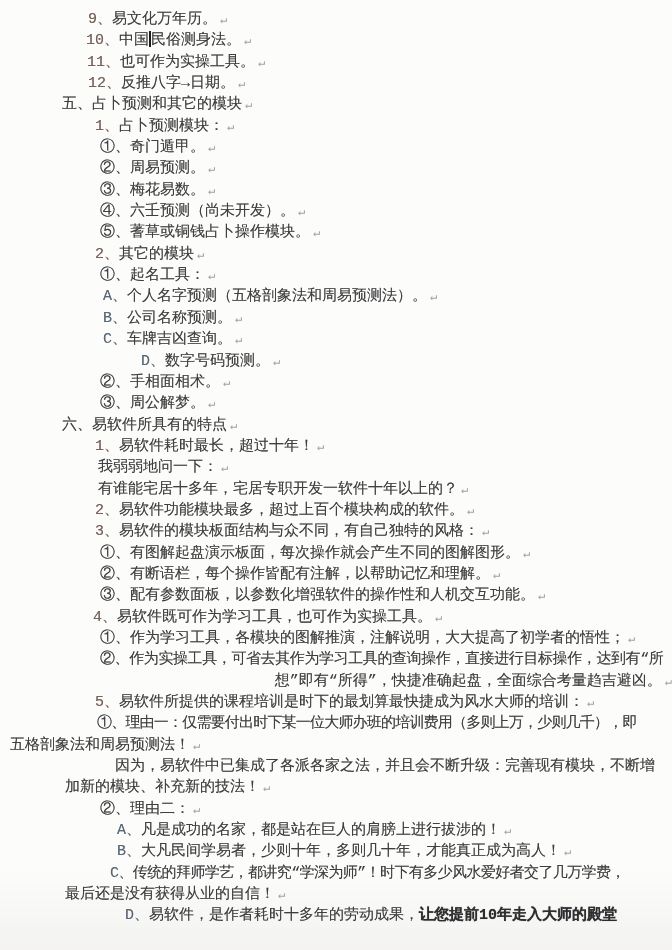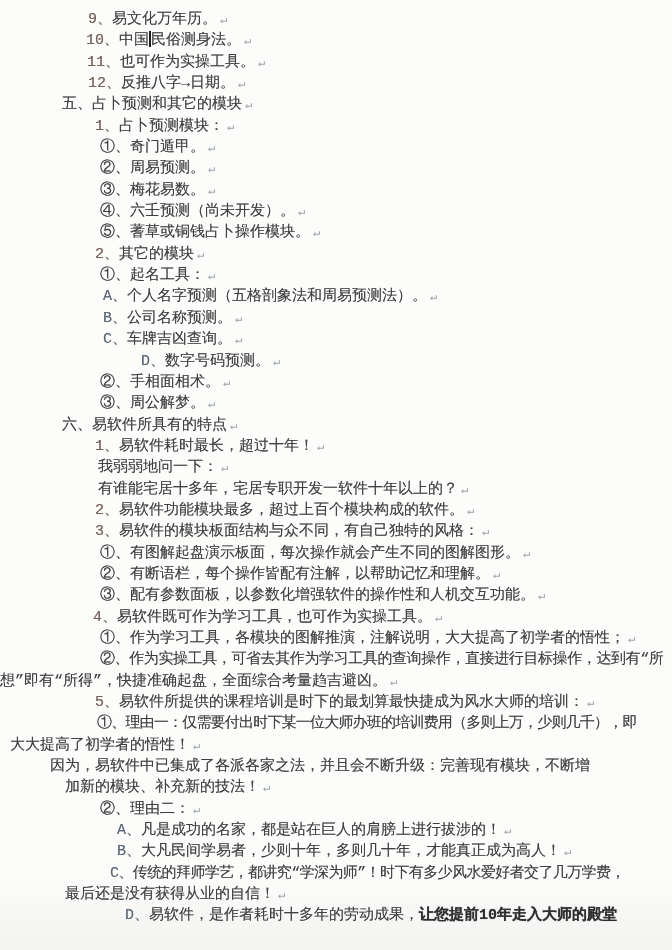--- a/index.html
+++ b/index.html
@@ -79,25 +79,25 @@
     <div class="line" style="padding-left: 98px;"><span class="p-body">我弱弱地问一下：</span><span class="p-mark">↵</span></div>
     <div class="line" style="padding-left: 98px;"><span class="p-body">有谁能宅居十多年，宅居专职开发一软件十年以上的？</span><span class="p-mark">↵</span></div>
     <div class="line" style="padding-left: 95px;"><span class="p-num">2、</span><span class="p-body">易软件功能模块最多，超过上百个模块构成的软件。</span><span class="p-mark">↵</span></div>
     <div class="line" style="padding-left: 95px;"><span class="p-num">3、</span><span class="p-body">易软件的模块板面结构与众不同，有自己独特的风格：</span><span class="p-mark">↵</span></div>
     <div class="line" style="padding-left: 100px;"><span class="p-body">①、有图解起盘演示板面，每次操作就会产生不同的图解图形。</span><span class="p-mark">↵</span></div>
     <div class="line" style="padding-left: 100px;"><span class="p-body">②、有断语栏，每个操作皆配有注解，以帮助记忆和理解。</span><span class="p-mark">↵</span></div>
     <div class="line" style="padding-left: 100px;"><span class="p-body">③、配有参数面板，以参数化增强软件的操作性和人机交互功能。</span><span class="p-mark">↵</span></div>
     <div class="line" style="padding-left: 93px;"><span class="p-num">4、</span><span class="p-body">易软件既可作为学习工具，也可作为实操工具。</span><span class="p-mark">↵</span></div>
     <div class="line" style="padding-left: 100px;"><span class="p-body">①、作为学习工具，各模块的图解推演，注解说明，大大提高了初学者的悟性；</span><span class="p-mark">↵</span></div>
     <div class="line" style="padding-left: 100px; letter-spacing: -0.4px;"><span class="p-body">②、作为实操工具，可省去其作为学习工具的查询操作，直接进行目标操作，达到有“所</span></div>
-    <div class="line" style=""><span class="p-body">想”即有“所得”，快捷准确起盘，全面综合考量趋吉避凶。</span><span class="p-mark">↵</span></div>
+    <div class="line" style="padding-left: 30px; text-align: right;"><span class="p-body">想”即有“所得”，快捷准确起盘，全面综合考量趋吉避凶。</span><span class="p-mark">↵</span></div>
     <div class="line" style="padding-left: 95px;"><span class="p-num">5、</span><span class="p-body">易软件所提供的课程培训是时下的最划算最快捷成为风水大师的培训：</span><span class="p-mark">↵</span></div>
     <div class="line" style="padding-left: 97px; letter-spacing: -0.8px;"><span class="p-body">①、理由一：仅需要付出时下某一位大师办班的培训费用（多则上万，少则几千），即</span></div>
-    <div class="line" style="padding-left: 10px;"><span class="p-body">大大提高了初学者的悟性！</span><span class="p-mark">↵</span></div>
-    <div class="line" style="padding-left: 50px;"><span class="p-body">因为，易软件中已集成了各派各家之法，并且会不断升级：完善现有模块，不断增</span></div>
+    <div class="line" style="padding-left: 10px;"><span class="p-body">五格剖象法和周易预测法！</span><span class="p-mark">↵</span></div>
+    <div class="line" style="padding-left: 115px;"><span class="p-body">因为，易软件中已集成了各派各家之法，并且会不断升级：完善现有模块，不断增</span></div>
     <div class="line" style="padding-left: 65px;"><span class="p-body">加新的模块、补充新的技法！</span><span class="p-mark">↵</span></div>
     <div class="line" style="padding-left: 100px;"><span class="p-body">②、理由二：</span><span class="p-mark">↵</span></div>
     <div class="line" style="padding-left: 117px;"><span class="p-letter">A、</span><span class="p-body">凡是成功的名家，都是站在巨人的肩膀上进行拔涉的！</span><span class="p-mark">↵</span></div>
     <div class="line" style="padding-left: 117px;"><span class="p-letter">B、</span><span class="p-body">大凡民间学易者，少则十年，多则几十年，才能真正成为高人！</span><span class="p-mark">↵</span></div>
     <div class="line" style="padding-left: 110px; letter-spacing: -0.6px;"><span class="p-letter">C、</span><span class="p-body">传统的拜师学艺，都讲究“学深为师”！时下有多少风水爱好者交了几万学费，</span></div>
     <div class="line" style="padding-left: 65px;"><span class="p-body">最后还是没有获得从业的自信！</span><span class="p-mark">↵</span></div>
     <div class="line" style="padding-left: 125px;"><span class="p-letter">D、</span><span class="p-body">易软件，是作者耗时十多年的劳动成果，</span><span class="p-bold">让您提前10年走入大师的殿堂</span></div>
   </div>
 
 </body></html>

